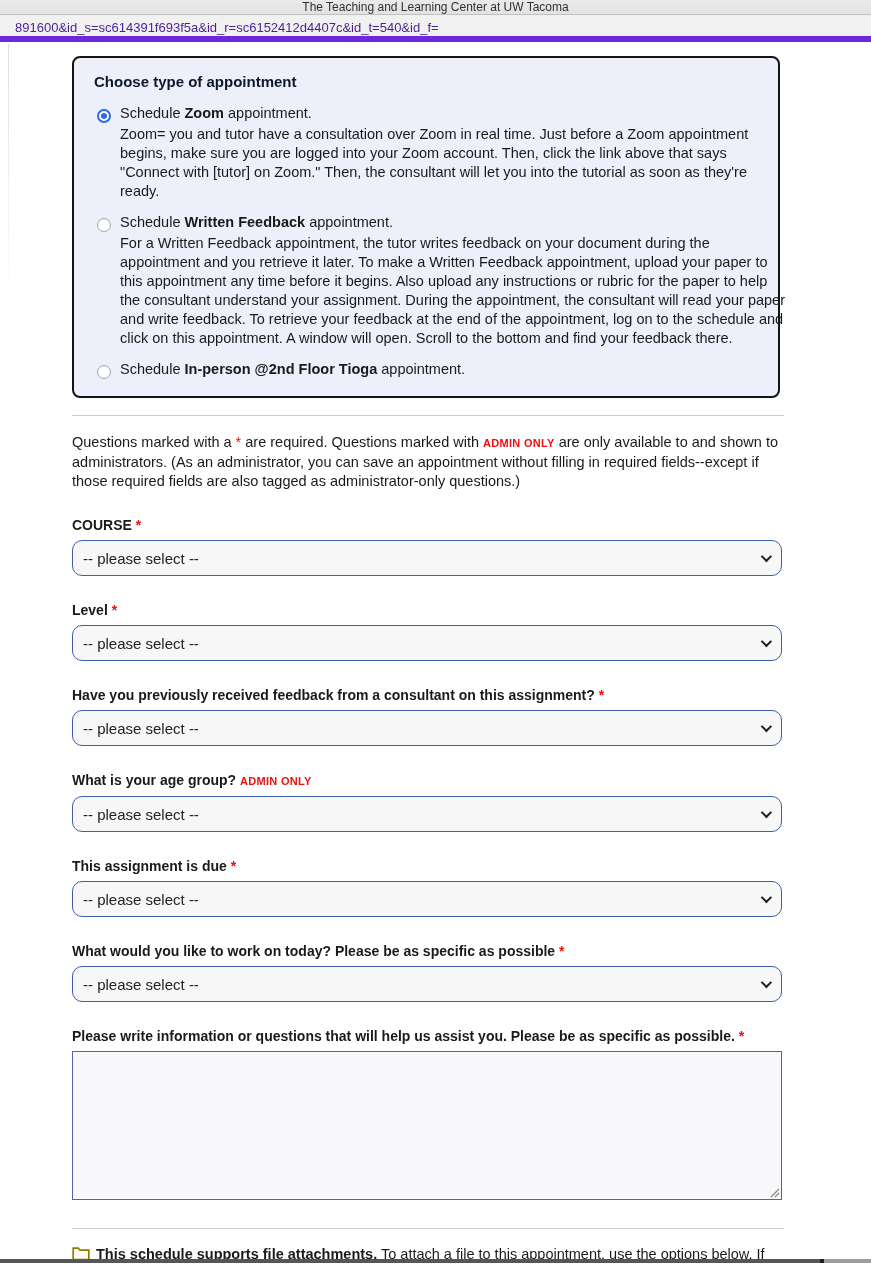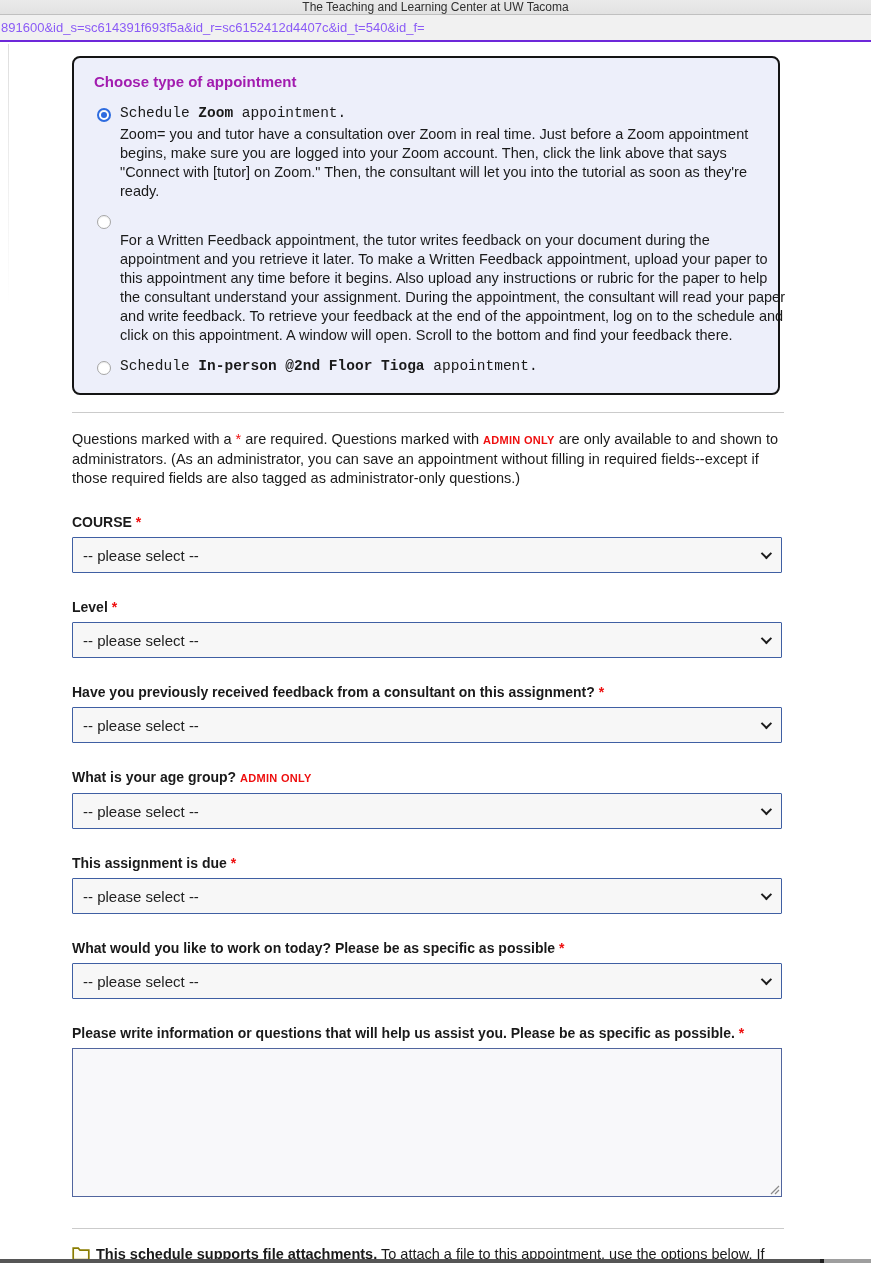--- a/index.html
+++ b/index.html
@@ -4,34 +4,34 @@
 <style>
   * { margin:0; padding:0; box-sizing:border-box; }
   html,body { width:871px; height:1267px; overflow:hidden; background:#fff;
               font-family:"Liberation Sans","DejaVu Sans",sans-serif; color:#1a1a1a; }
   body { position:relative; }
 
   
   .titlebar { height:15px; background:linear-gradient(#eaeaea,#e2e2e2);
               border-bottom:1px solid #c0c0c0; text-align:center;
               font-size:12px; line-height:15px; color:#303030; }
-  .urlbar { height:27px; background:#f1f1f1; border-bottom:2px solid #6d28d9;
-            font-size:13px; line-height:26px; color:#8b5cf6; padding-left:1px;
+  .urlbar { height:27px; background:#f1f1f1; border-bottom:6px solid #6d28d9;
+            font-size:13px; line-height:26px; color:#4c1d95; padding-left:15px;
             white-space:nowrap; overflow:hidden; }
   .left-shadow { position:absolute; left:8px; top:44px; width:1px; height:260px;
                  background:linear-gradient(#dedede, rgba(255,255,255,0)); }
 
   
   .main { padding:14px 0 0 72px; width:871px; }
   .content { width:712px; }
 
   .appt-box { width:708px; border:2px solid #141414; border-radius:8px;
               background:#edeffa; padding:15px 20px 17px 20px; }
-  .appt-box h2 { font-size:15px; font-weight:bold; color:#a21caf; margin-bottom:14px; }
-  .opt-line { display:flex; align-items:center; font-size:14.5px; line-height:19px; cursor:default;font-family:Liberation Mono, monospace; }
+  .appt-box h2 { font-size:15px; font-weight:bold; color:#0f172a; margin-bottom:14px; }
+  .opt-line { display:flex; align-items:flex-end; font-size:14.5px; line-height:19px; cursor:default; }
   .radio { flex:0 0 auto; width:14px; height:14px; border-radius:50%;
            background:#fff; border:1px solid #a6a6a6; margin:2px 9px 0 3px; position:relative;
            box-shadow:inset 0 1px 1px rgba(0,0,0,0.07); }
   .radio.selected { border:2px solid #2d6bdf; }
   .radio.selected::after { content:""; position:absolute; left:50%; top:50%;
            width:6px; height:6px; margin:-3px 0 0 -3px; border-radius:50%; background:#2d6bdf; }
   .opt-desc { margin:2px 0 12px 26px; font-size:14.5px; line-height:19px; width:666px; }
   .opt-desc:empty { display:none; }
   .opt-block:last-child .opt-desc { margin-bottom:0; }
 
@@ -39,21 +39,21 @@
   .rule-1 { margin-top:17px; }
 
   .intro { margin-top:17px; font-size:14.5px; line-height:19px; width:708px; }
   .red { color:#ee0f0f; }
   .admin-badge { color:#ee0f0f; font-weight:bold; font-size:11px; letter-spacing:0.3px; }
 
   .field { margin-top:26px; }
   .field-label { font-size:14px; font-weight:bold; line-height:17px; }
   .field-label .req { color:#ee0f0f; font-weight:bold; }
   .select { margin-top:6px; width:710px; height:36px; border:1px solid #3f5fa3;
-            border-radius:1px; background:#f7f7f7; display:flex; align-items:center;
+            border-radius:10px; background:#f7f7f7; display:flex; align-items:center;
             justify-content:space-between; padding:0 12px 0 10px; cursor:default; }
   .select .sel-value { font-size:15px; color:#222; }
   .chev { width:8px; height:8px; border-right:2px solid #1c1c1c; border-bottom:2px solid #1c1c1c;
           transform:rotate(45deg) translateY(-2px); }
 
   .textarea { margin-top:6px; width:710px; height:149px; border:1px solid #51659e;
               background:#f8f8fa; position:relative; }
   .resize-handle { position:absolute; right:1px; bottom:1px; }
 
   
@@ -86,20 +86,21 @@
         <div class="opt-line">
           <span class="radio selected"></span>
           <span class="opt-text"><span>Schedule </span><b>Zoom</b><span> appointment.</span></span>
         </div>
         <div class="opt-desc">Zoom= you and tutor have a consultation over Zoom in real time. Just before a Zoom appointment begins, make sure you are logged into your Zoom account. Then, click the link above that says "Connect with [tutor] on Zoom." Then, the consultant will let you into the tutorial as soon as they're ready.</div>
       </div>
 
       <div class="opt-block">
         <div class="opt-line">
           <span class="radio"></span>
+          <span class="opt-text"><span>Schedule </span><b>Written Feedback</b><span> appointment.</span></span>
         </div>
         <div class="opt-desc">For a Written Feedback appointment, the tutor writes feedback on your document during the appointment and you retrieve it later. To make a Written Feedback appointment, upload your paper to this appointment any time before it begins. Also upload any instructions or rubric for the paper to help the consultant understand your assignment. During the appointment, the consultant will read your paper and write feedback. To retrieve your feedback at the end of the appointment, log on to the schedule and click on this appointment. A window will open. Scroll to the bottom and find your feedback there.</div>
       </div>
 
       <div class="opt-block">
         <div class="opt-line">
           <span class="radio"></span>
           <span class="opt-text"><span>Schedule </span><b>In-person @2nd Floor Tioga</b><span> appointment.</span></span>
         </div>
 

